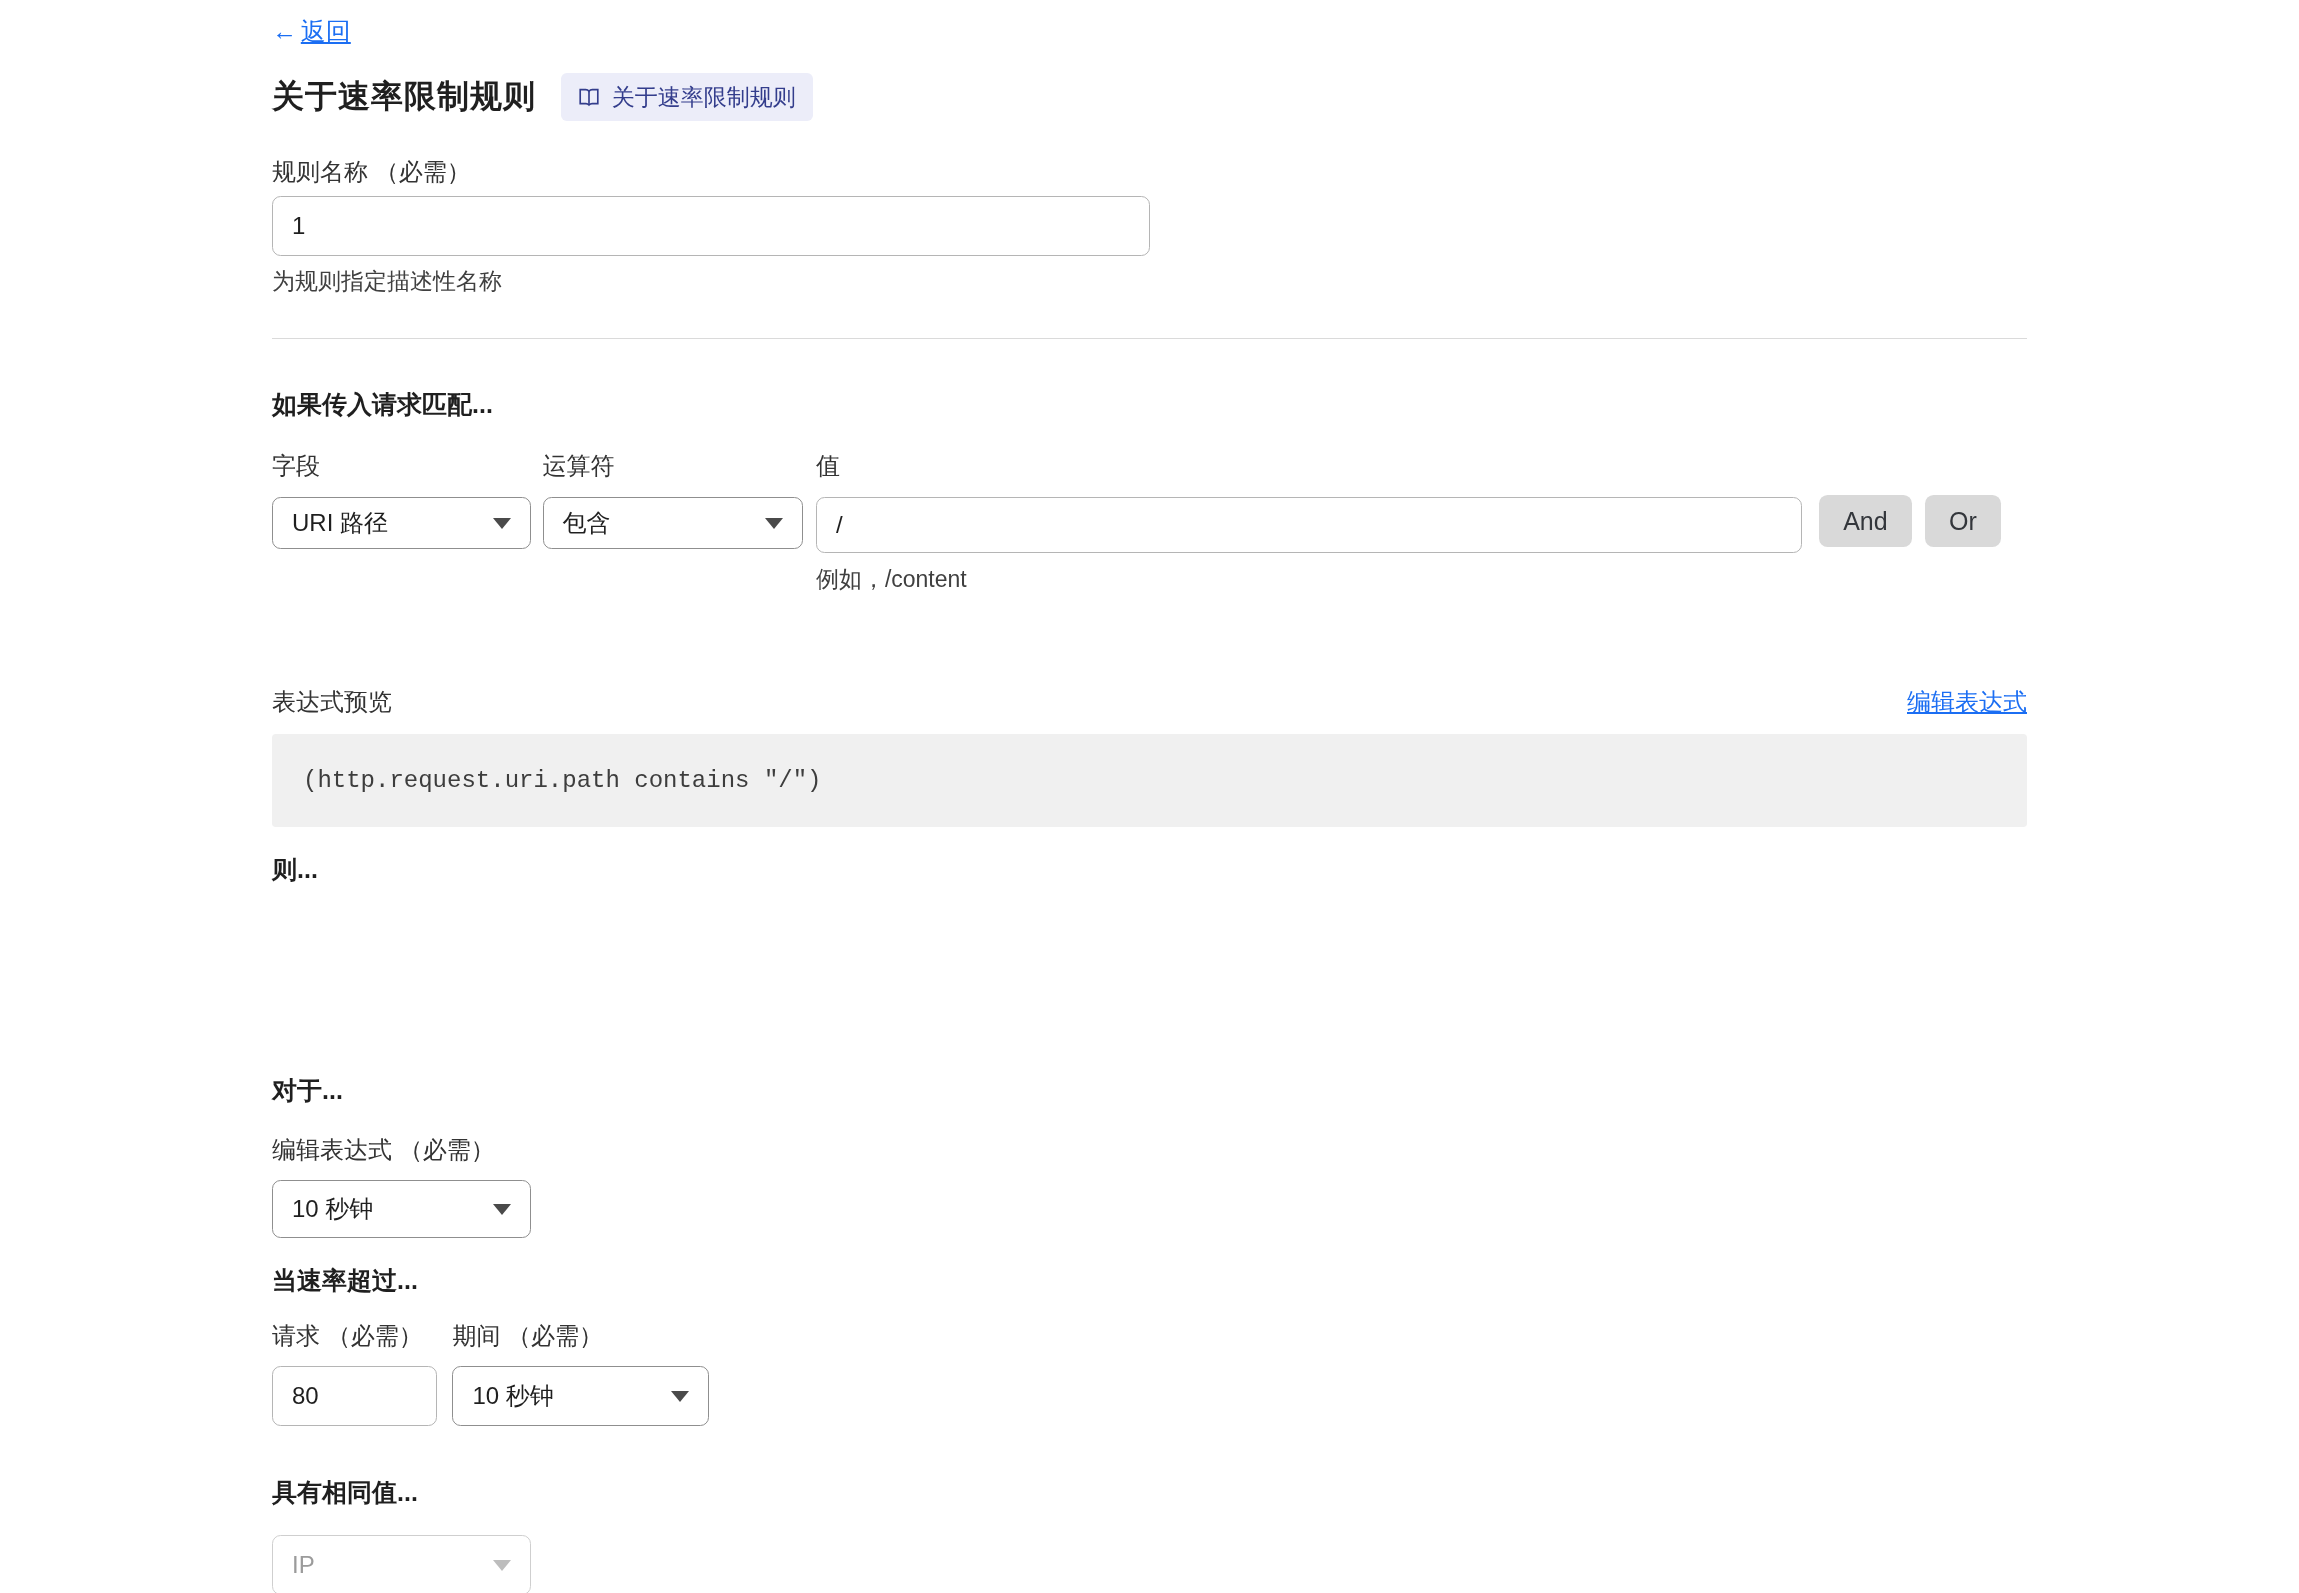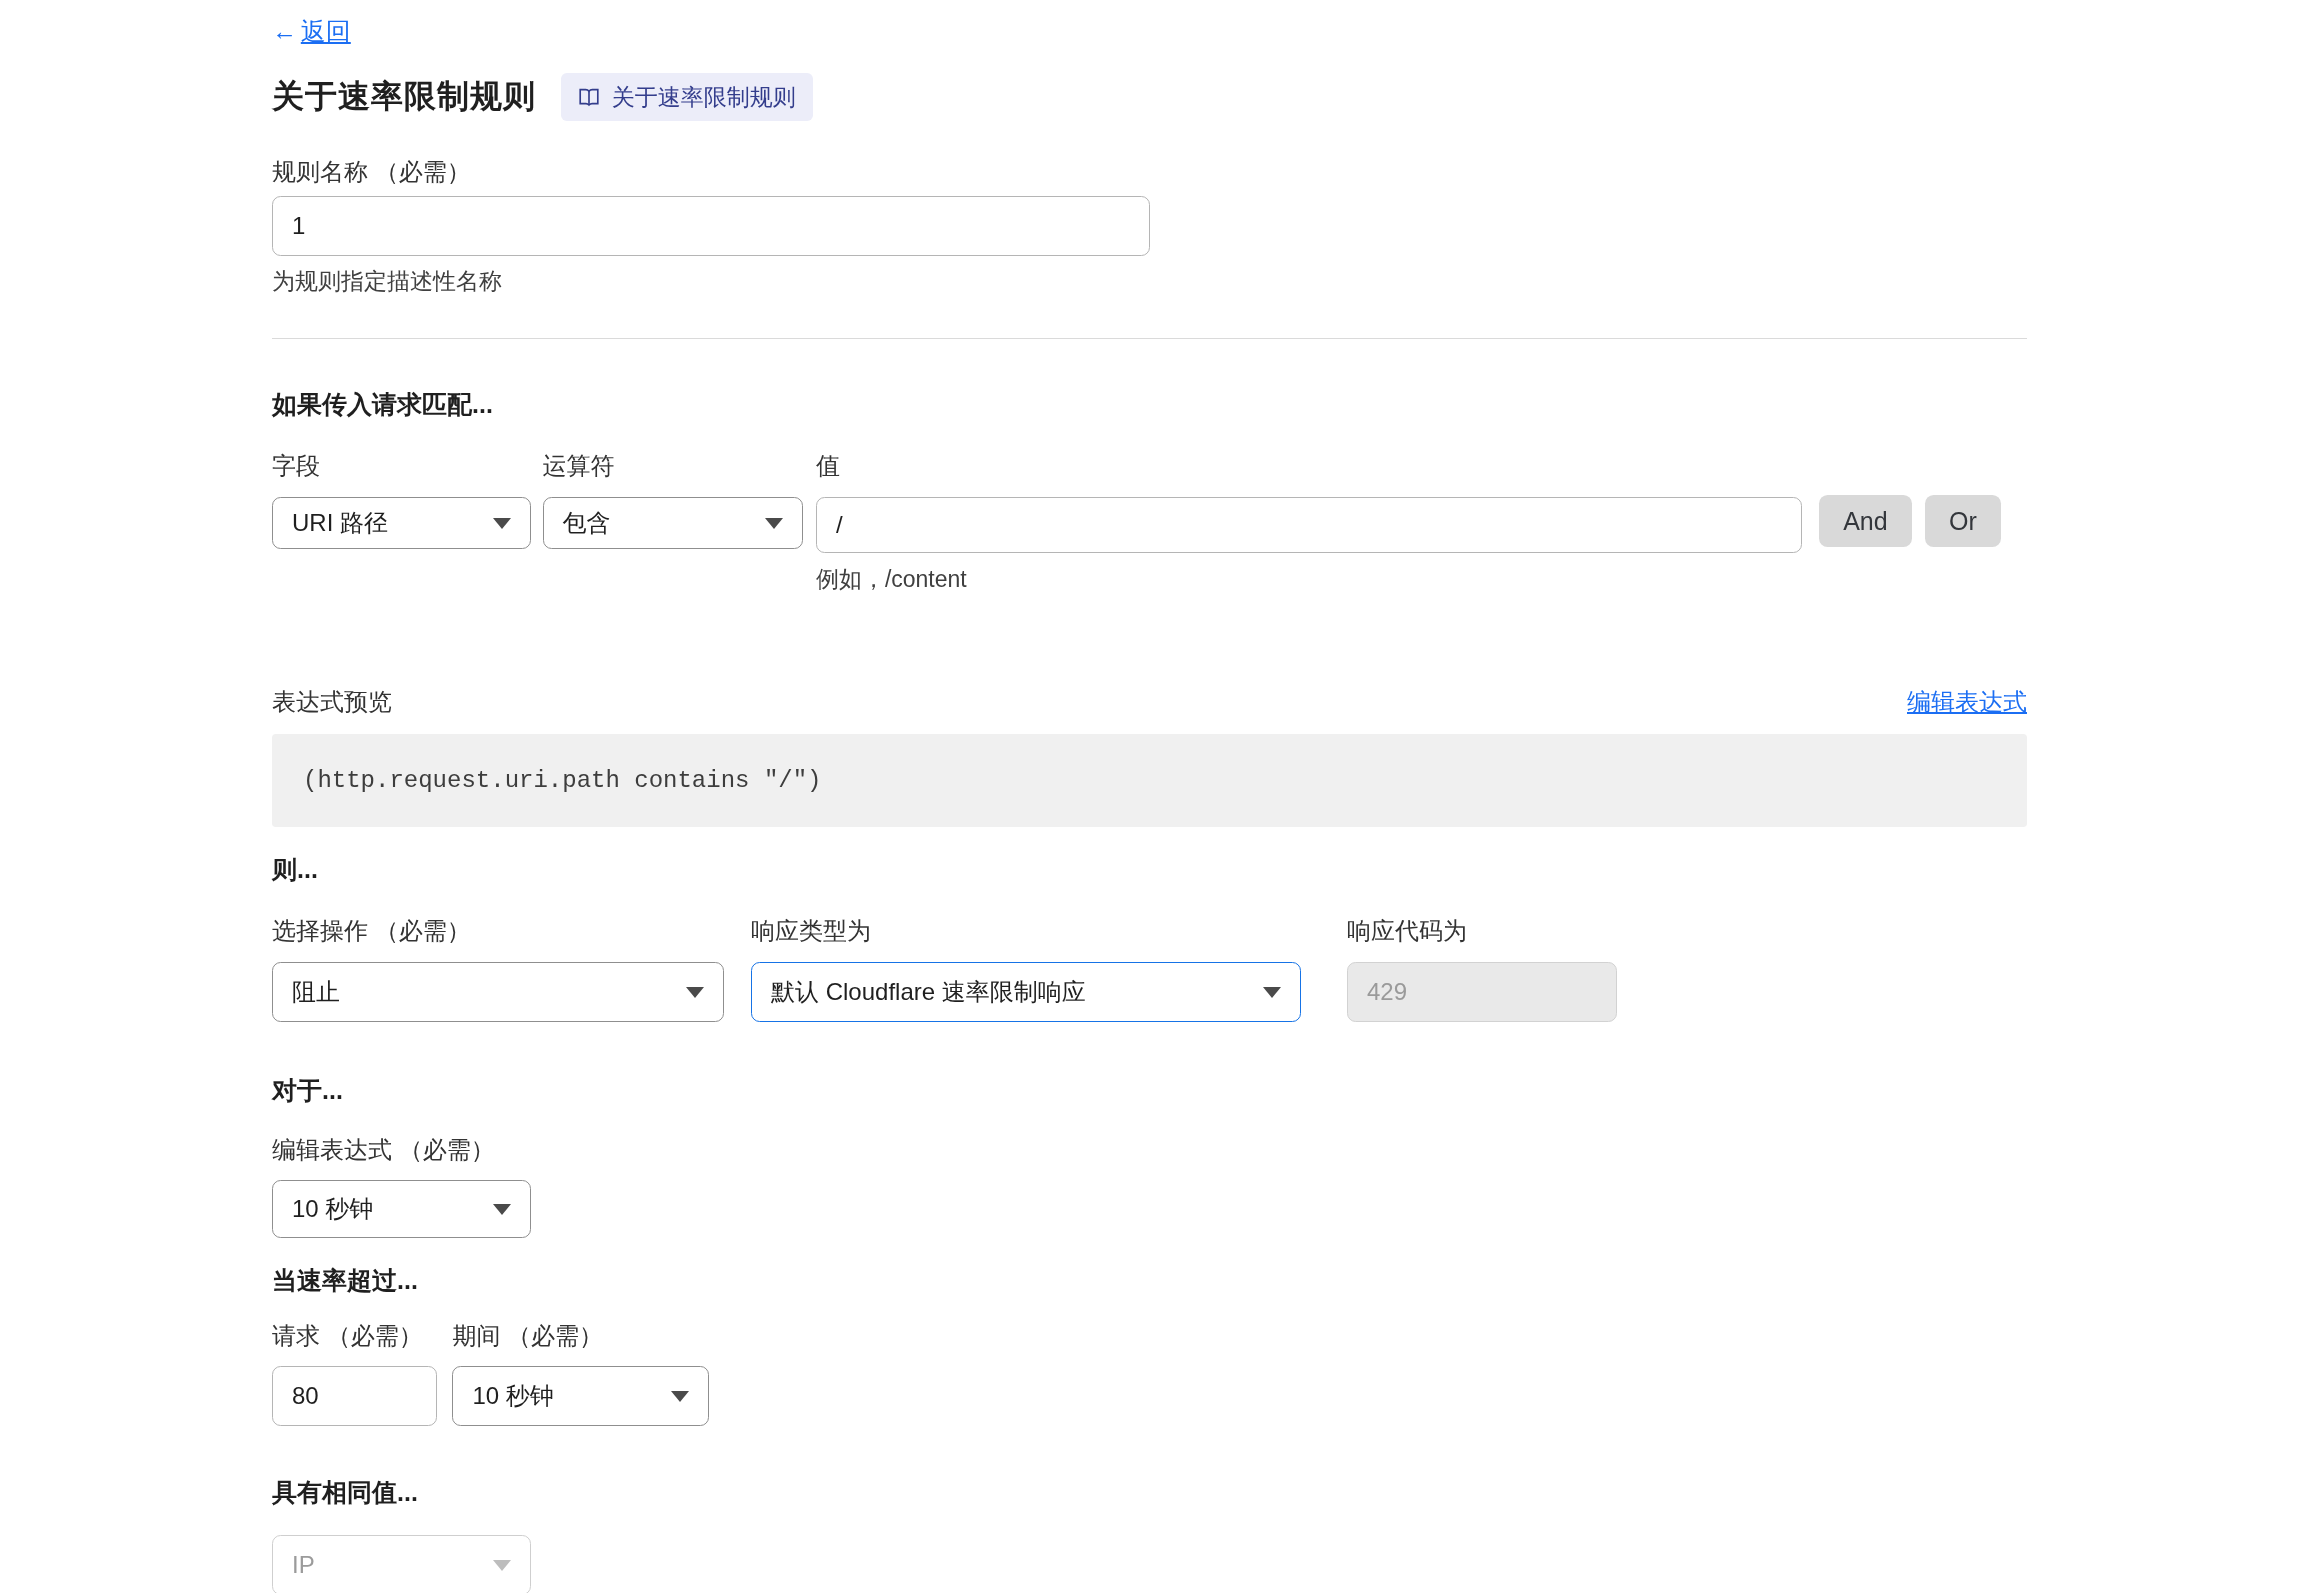--- a/index.html
+++ b/index.html
@@ -171,42 +171,20 @@
       <div class="field-label">表达式预览</div>
       <div class="link">编辑表达式</div>
     </div>
     <div class="expr-box">
       <span>(http.request.uri.path contains "/")</span>
     </div>
   </div>
 
   <div class="abs then-section">
     <div class="section-heading">则...</div>
-    <div class="then-row">
-      <div class="mcol col-action">
-        <div class="field-label" style="margin-bottom:15.4px;">选择操作 （必需）</div>
-        <div class="select-box">
-          <span>阻止</span>
-          <span class="tri"></span>
-        </div>
-      </div>
-      <div class="mcol col-rtype">
-        <div class="field-label" style="margin-bottom:15.4px;">响应类型为</div>
-        <div class="select-box focused">
-          <span>默认 Cloudflare 速率限制响应</span>
-          <span class="tri"></span>
-        </div>
-      </div>
-      <div class="mcol col-rcode">
-        <div class="field-label" style="margin-bottom:15.4px;">响应代码为</div>
-        <div class="input-disabled">
-          <span>429</span>
-        </div>
-      </div>
-    </div>
   </div>
 
   <div class="abs for-section">
     <div class="section-heading">对于...</div>
     <div class="field-label">编辑表达式 （必需）</div>
     <div class="select-box">
       <span>10 秒钟</span>
       <span class="tri"></span>
     </div>
   </div>

